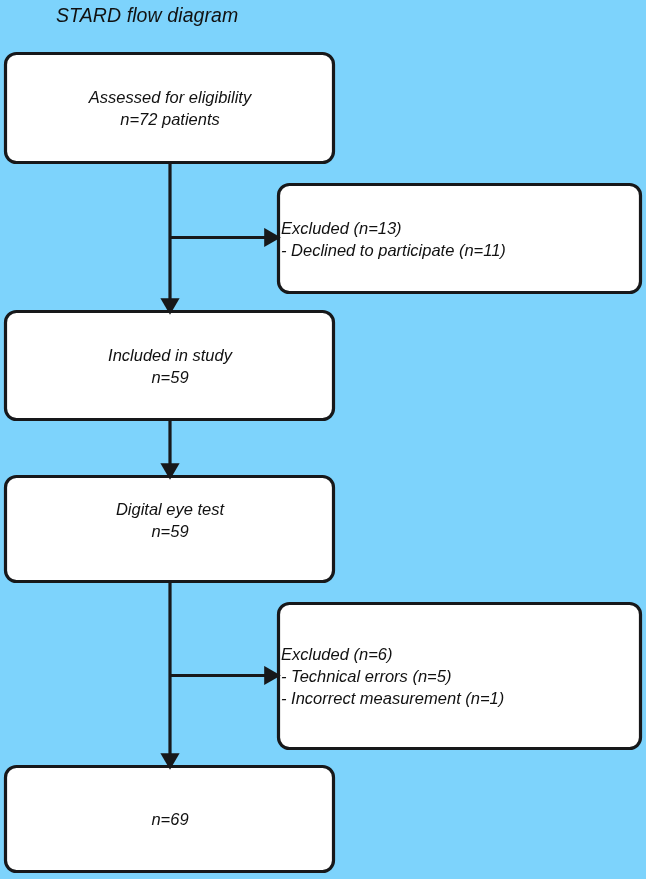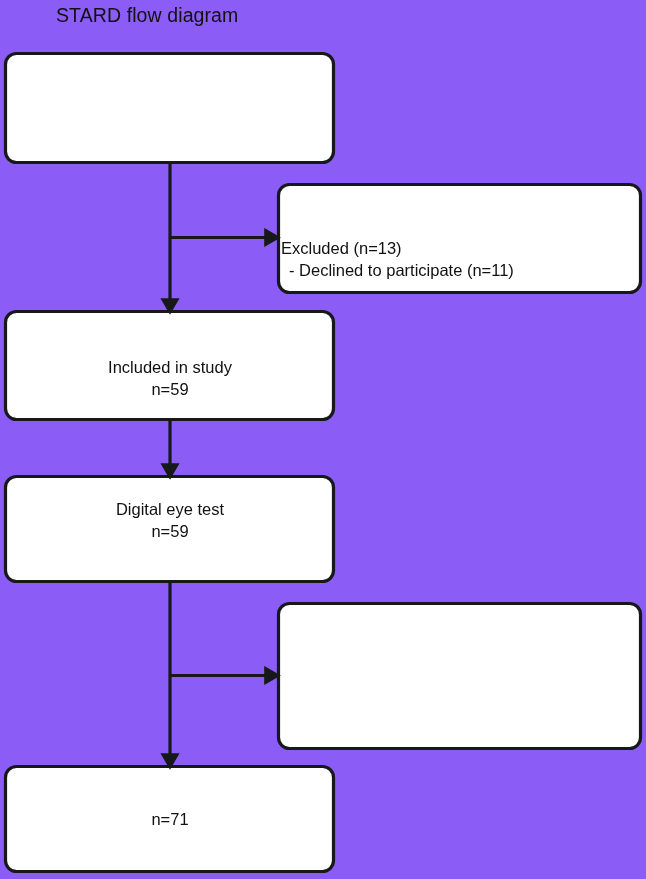--- a/index.html
+++ b/index.html
@@ -10,22 +10,23 @@
   }
   body {
     font-family: "Liberation Sans", sans-serif;
     color: #111111;
     -webkit-font-smoothing: antialiased;
   }
   #canvas {
     position: relative;
     width: 646px;
     height: 879px;
-    background: #8b5cf6;
+    background: #7dd3fc;
     overflow: hidden;
+    font-style: italic;
   }
   #flow-svg {
     position: absolute;
     left: 0;
     top: 0;
     width: 646px;
     height: 879px;
     display: block;
   }
   .diagram-title {
@@ -54,21 +55,20 @@
     align-items: flex-start;
     text-align: left;
   }
   .node-line {
     font-size: 16.5px;
     line-height: 22px;
     color: #111111;
     white-space: nowrap;
   }
   .node-line.indent {
-    padding-left: 8px;
   }
 </style>
 </head>
 <body>
 
 <div id="canvas">
 
   <div class="diagram-title">STARD flow diagram</div>
 
   <svg id="flow-svg" viewBox="0 0 646 879">
@@ -97,34 +97,43 @@
 
     <line x1="170" y1="237.5" x2="268" y2="237.5" stroke="#17181a" stroke-width="3.2" marker-end="url(#arrowRight)"></line>
 
     <line x1="170" y1="420" x2="170" y2="467" stroke="#17181a" stroke-width="3.2" marker-end="url(#arrowDown)"></line>
 
     <line x1="170" y1="582" x2="170" y2="757" stroke="#17181a" stroke-width="3.2" marker-end="url(#arrowDown)"></line>
 
     <line x1="170" y1="675.5" x2="268" y2="675.5" stroke="#17181a" stroke-width="3.2" marker-end="url(#arrowRight)"></line>
   </svg>
 
+  <div class="node-text centered" style="left:5px; top:53px; width:330px; height:110px;">
+    <div class="node-line">Assessed for eligibility</div>
+    <div class="node-line">n=72 patients</div>
+  </div>
 
-  <div class="node-text lefted" style="left:281px; top:184px; width:342px; height:110px;margin-top:20px;">
+  <div class="node-text lefted" style="left:281px; top:184px; width:342px; height:110px;">
     <div class="node-line">Excluded (n=13)</div>
     <div class="node-line indent">-  Declined to participate (n=11)</div>
   </div>
 
-  <div class="node-text centered" style="left:5px; top:311px; width:330px; height:109px;margin-top:12px;">
+  <div class="node-text centered" style="left:5px; top:311px; width:330px; height:109px;">
     <div class="node-line">Included in study</div>
     <div class="node-line">n=59</div>
   </div>
 
   <div class="node-text centered" style="left:5px; top:476px; width:330px; height:88px;">
     <div class="node-line">Digital eye test</div>
     <div class="node-line">n=59</div>
   </div>
 
+  <div class="node-text lefted" style="left:281px; top:603px; width:358px; height:146px;">
+    <div class="node-line">Excluded (n=6)</div>
+    <div class="node-line indent">-  Technical errors (n=5)</div>
+    <div class="node-line indent">-  Incorrect measurement (n=1)</div>
+  </div>
 
   <div class="node-text centered" style="left:5px; top:766px; width:330px; height:106px;">
-    <div class="node-line">n=71</div>
+    <div class="node-line">n=69</div>
   </div>
 
 </div>
 
 </body></html>

